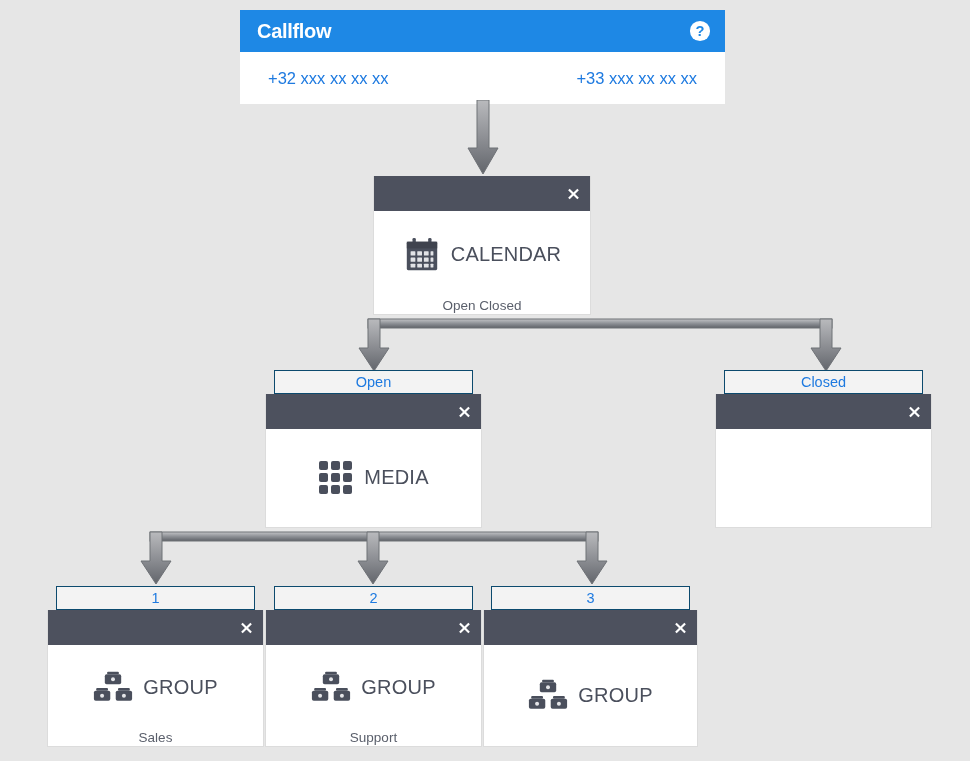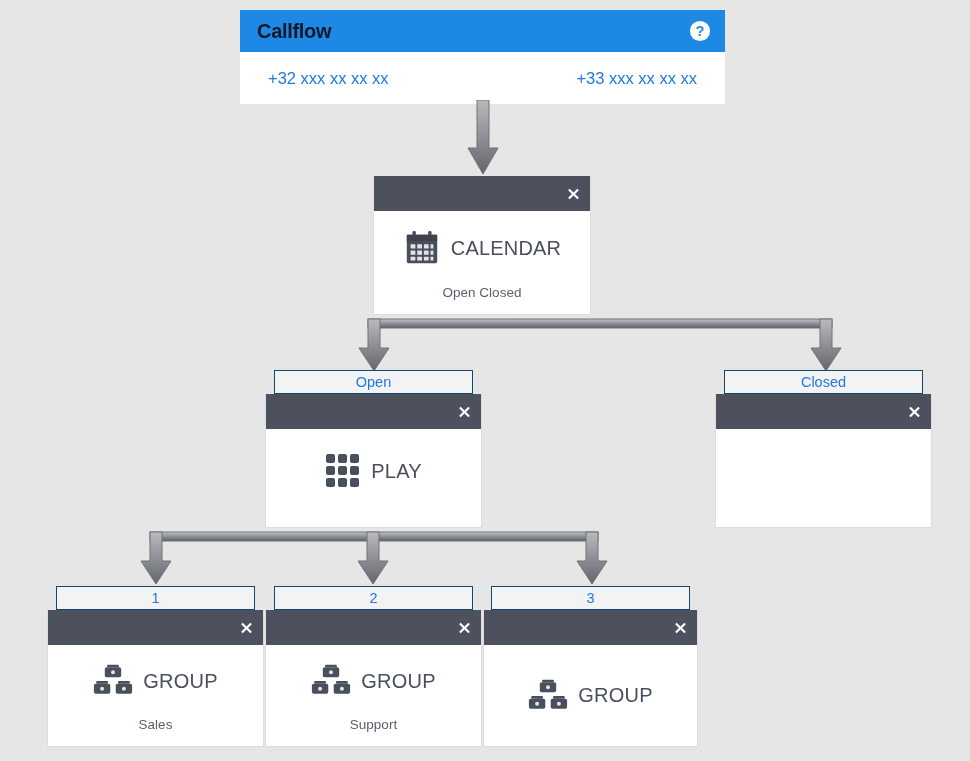--- a/index.html
+++ b/index.html
@@ -29,21 +29,21 @@
   }
   .root-header {
     height: 42px;
     background: #1e88e5;
     display: flex;
     align-items: center;
     justify-content: space-between;
     padding: 0 14px 0 17px;
   }
   .root-title {
-    color: #0f172a;
+    color: #ffffff;
     font-size: 20px;
     font-weight: bold;
     letter-spacing: -0.3px;
     line-height: 1;
   }
   .help-icon {
     width: 22px;
     height: 22px;
     display: block;
     cursor: pointer;
@@ -93,21 +93,21 @@
   .node-label {
     font-size: 20px;
     color: #4a4f5c;
     letter-spacing: 0.2px;
     white-space: nowrap;
   }
   .node-footer {
     text-align: center;
     font-size: 13.5px;
     color: #5a5f6b;
-    padding-bottom: 14px;
+    padding-bottom: 1px;
   }
   .node-inner {
     display: flex;
     flex-direction: column;
     height: calc(100% - 35px);
   }
   .icon-svg { display: block; }
 
   
   .branch-label {
@@ -237,21 +237,21 @@
               <rect x="25" y="1" width="9" height="9" rx="2"></rect>
               <rect x="1" y="13" width="9" height="9" rx="2"></rect>
               <rect x="13" y="13" width="9" height="9" rx="2"></rect>
               <rect x="25" y="13" width="9" height="9" rx="2"></rect>
               <rect x="1" y="25" width="9" height="9" rx="2"></rect>
               <rect x="13" y="25" width="9" height="9" rx="2"></rect>
               <rect x="25" y="25" width="9" height="9" rx="2"></rect>
             </g>
           </svg>
         </span>
-        <span class="node-label">PLAY</span>
+        <span class="node-label">MEDIA</span>
       </div>
       <div class="node-footer"></div>
     </div>
   </div>
 
   <div class="node" style="left:715px; top:394px; width:217px; height:134px;">
     <div class="node-header">
       <span>
         <svg class="close-icon" viewBox="0 0 16 16">
           <path d="M3.3 2 8 6.7 12.7 2 14.6 3.9 9.9 8.6 14.6 13.3 12.7 15.2 8 10.5 3.3 15.2 1.4 13.3 6.1 8.6 1.4 3.9Z" fill="#ffffff"></path>

